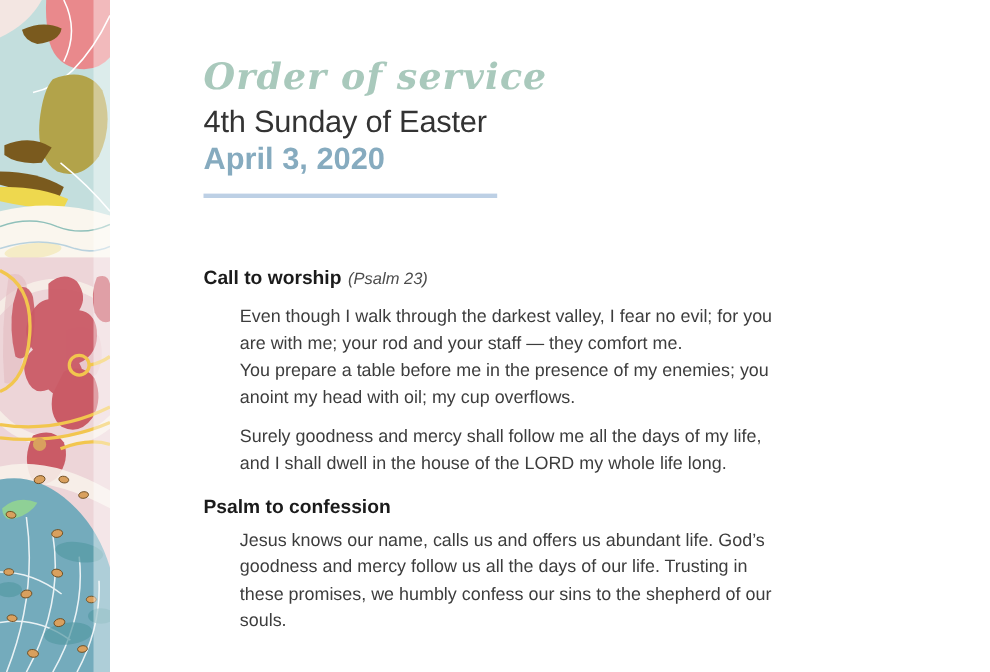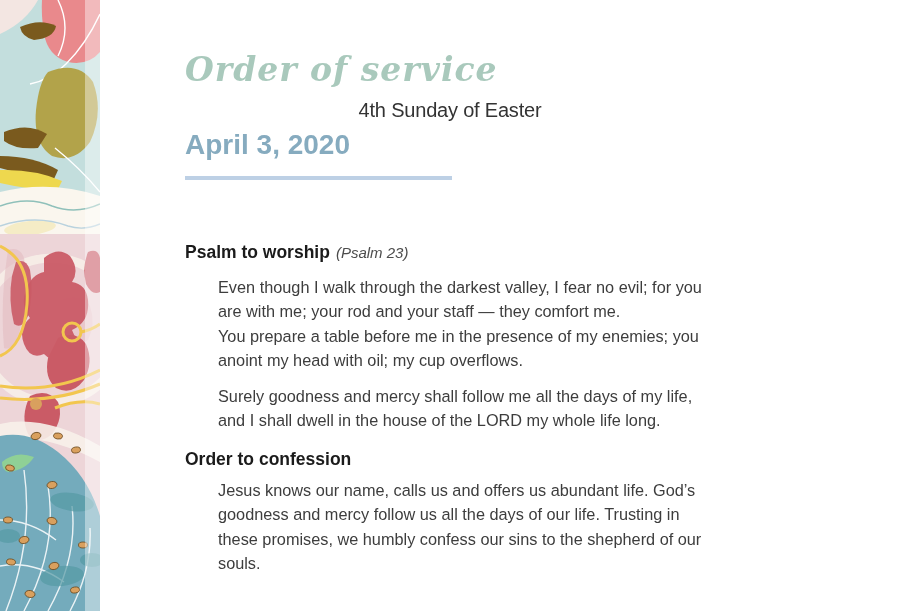--- a/index.html
+++ b/index.html
@@ -55,26 +55,25 @@
     font-family: "DejaVu Serif", serif;
     font-style: italic;
     font-weight: 600;
     font-size: 33px;
     line-height: 40px;
     letter-spacing: 1px;
     color: var(--kicker-color, #a9c9bc);
   }
   h1.title {
     margin: 5px 0 0 0;
-    font-size: 20px;
+    font-size: 28px;
     line-height: 31px;
     font-weight: 400;
     letter-spacing: -0.2px;
     color: var(--title-color, #333333);
-    text-align: center;
   }
   .date {
     margin-top: 4px;
     font-size: 28px;
     line-height: 30px;
     font-weight: 700;
     color: var(--date-color, #86abbf);
   }
   .divider {
     margin-top: 16px;
@@ -202,25 +201,25 @@
     </svg>
   </div>
 
   <div class="content">
     <div class="kicker">Order of service</div>
     <h1 class="title">4th Sunday of Easter</h1>
     <div class="date">April 3, 2020</div>
     <div class="divider"></div>
 
     <section class="first">
-      <h2><span>Psalm to worship</span><em class="ref">(Psalm 23)</em></h2>
+      <h2><span>Call to worship</span><em class="ref">(Psalm 23)</em></h2>
       <p>Even though I walk through the darkest valley, I fear no evil; for you are with me; your rod and your staff — they comfort me.
 You prepare a table before me in the presence of my enemies; you anoint my head with oil; my cup overflows.</p>
       <p>Surely goodness and mercy shall follow me all the days of my life, and I shall dwell in the house of the LORD my whole life long.</p>
     </section>
 
     <section class="next">
-      <h2><span>Order to confession</span></h2>
+      <h2><span>Psalm to confession</span></h2>
       <p class="lead">Jesus knows our name, calls us and offers us abundant life. God’s goodness and mercy follow us all the days of our life. Trusting in these promises, we humbly confess our sins to the shepherd of our souls.</p>
     </section>
   </div>
 
 </div>
 
 </body></html>

